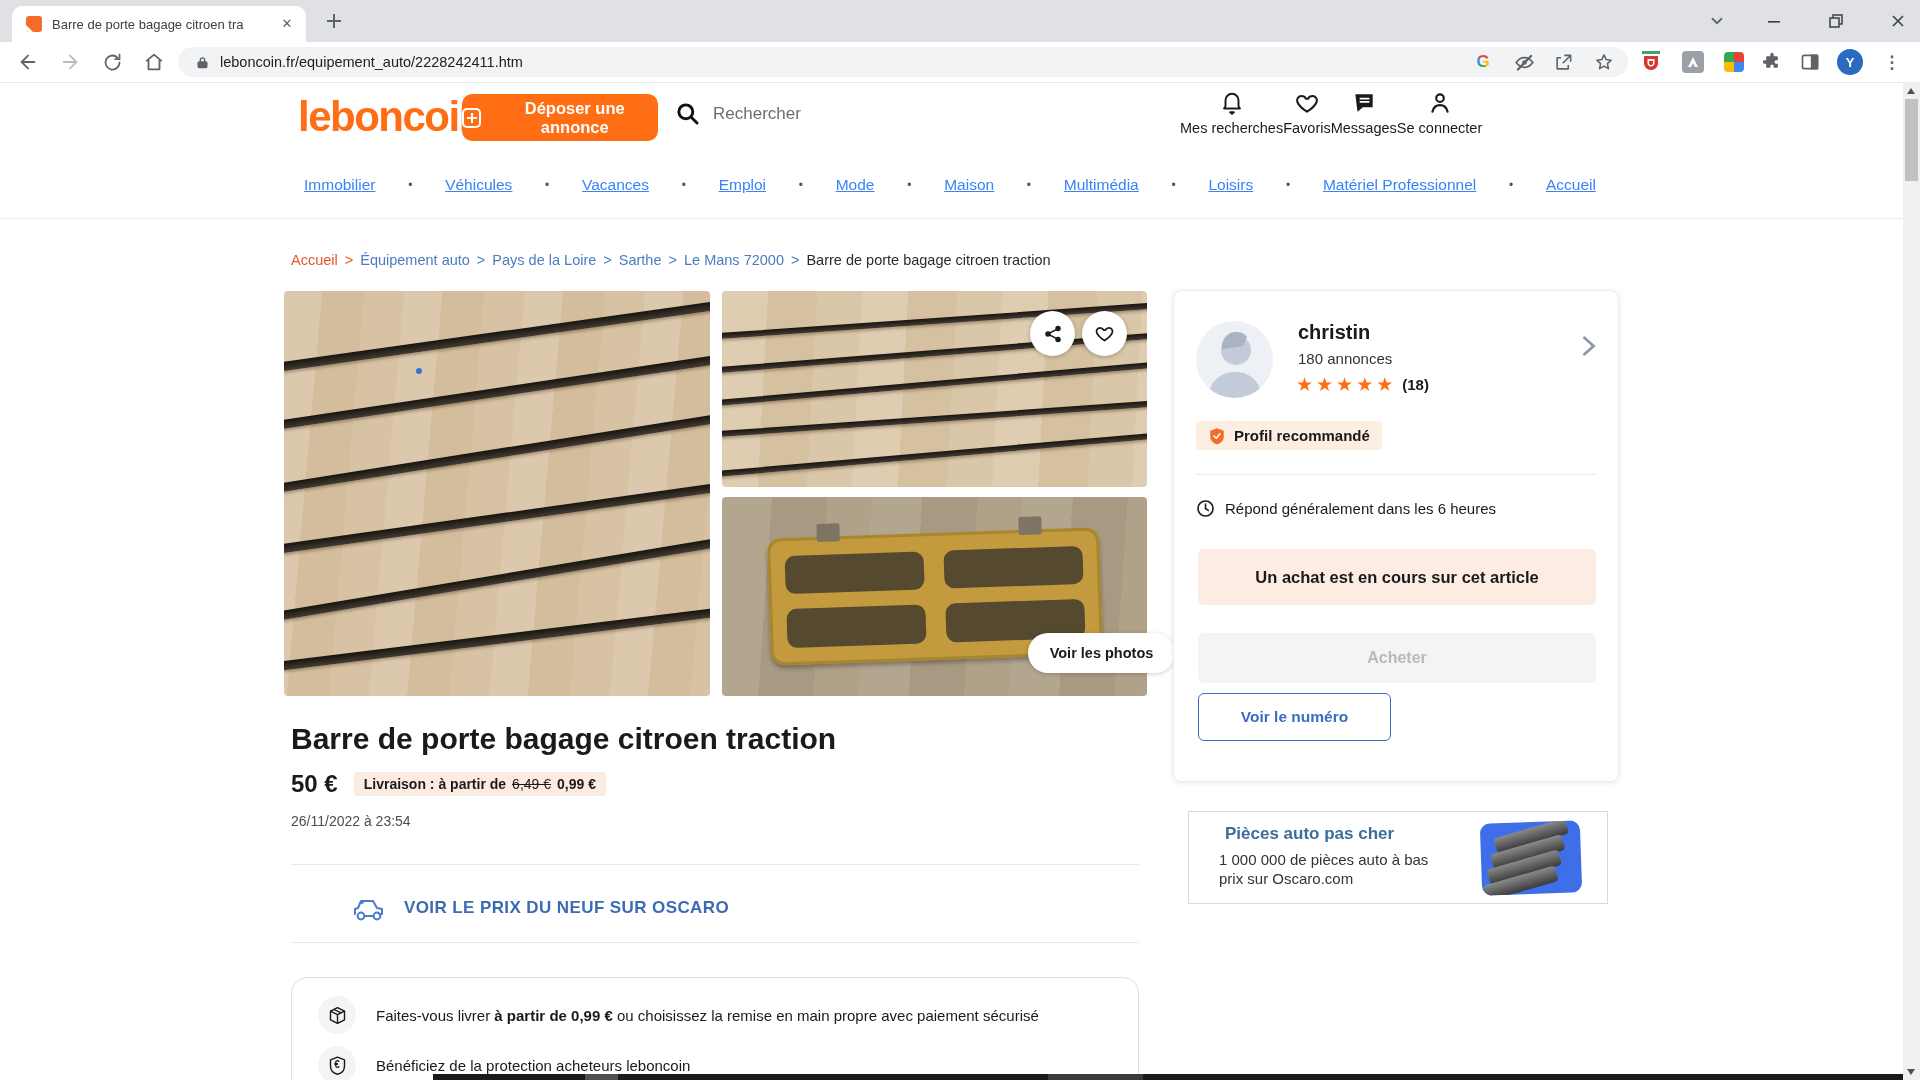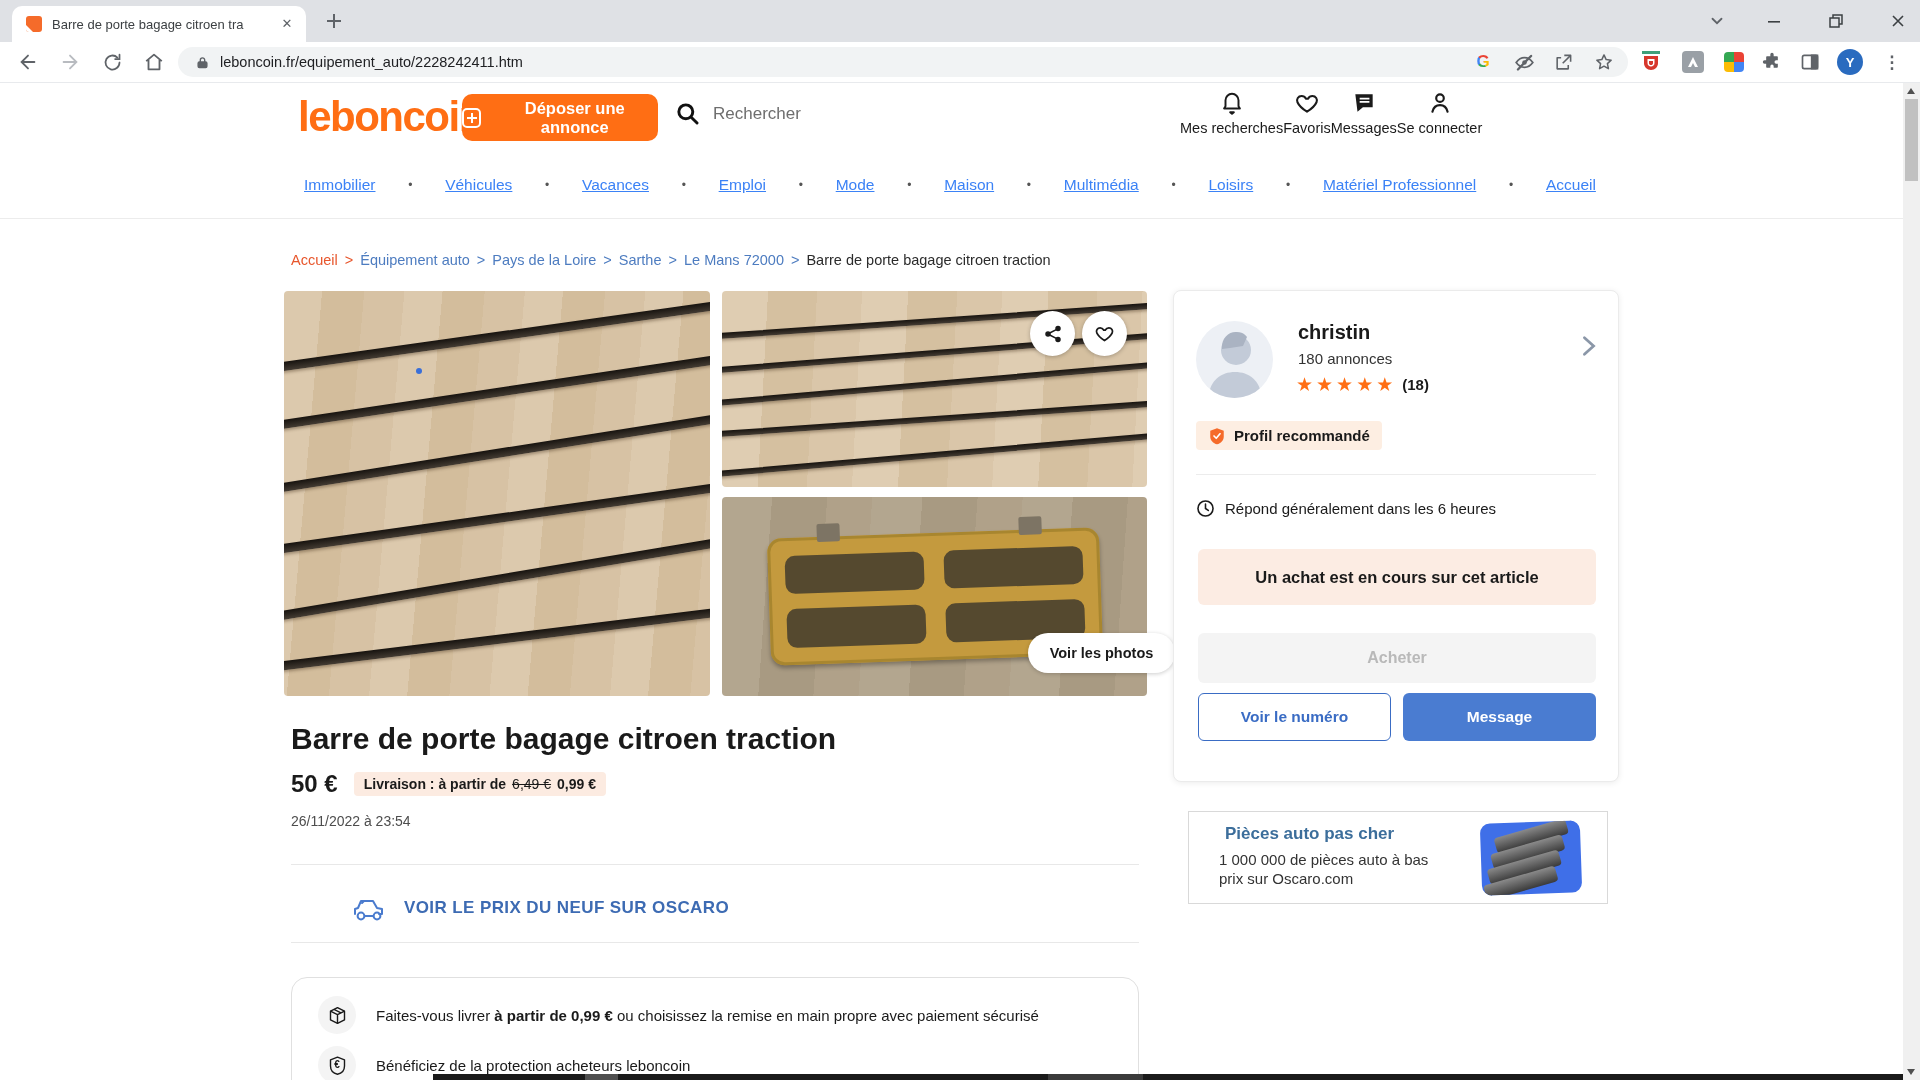--- a/index.html
+++ b/index.html
@@ -482,21 +482,20 @@
     <div class="s-clock">
       <svg width="19" height="19" viewBox="0 0 24 24" fill="none" stroke="#1a1a1a" stroke-width="2" stroke-linecap="round">
           <circle cx="12" cy="12" r="9.5"></circle>
           <path d="M12 6.5V12l3.5 2.5"></path>
         </svg>
       <span class="lbl">Répond généralement dans les 6 heures</span>
     </div>
     <div class="s-notice">Un achat est en cours sur cet article</div>
     <button class="s-buy">Acheter</button>
     <button class="s-phone">Voir le numéro</button>
-    <button class="s-msg">Message</button>
   </div>
 
   <div class="ad-card">
     <div class="ad-title">Pièces auto pas cher</div>
     <div class="ad-body">
       <div>1 000 000 de pièces auto à bas</div>
       <div>prix sur Oscaro.com</div>
     </div>
     <div class="ad-img">
       <div class="pad"></div>

